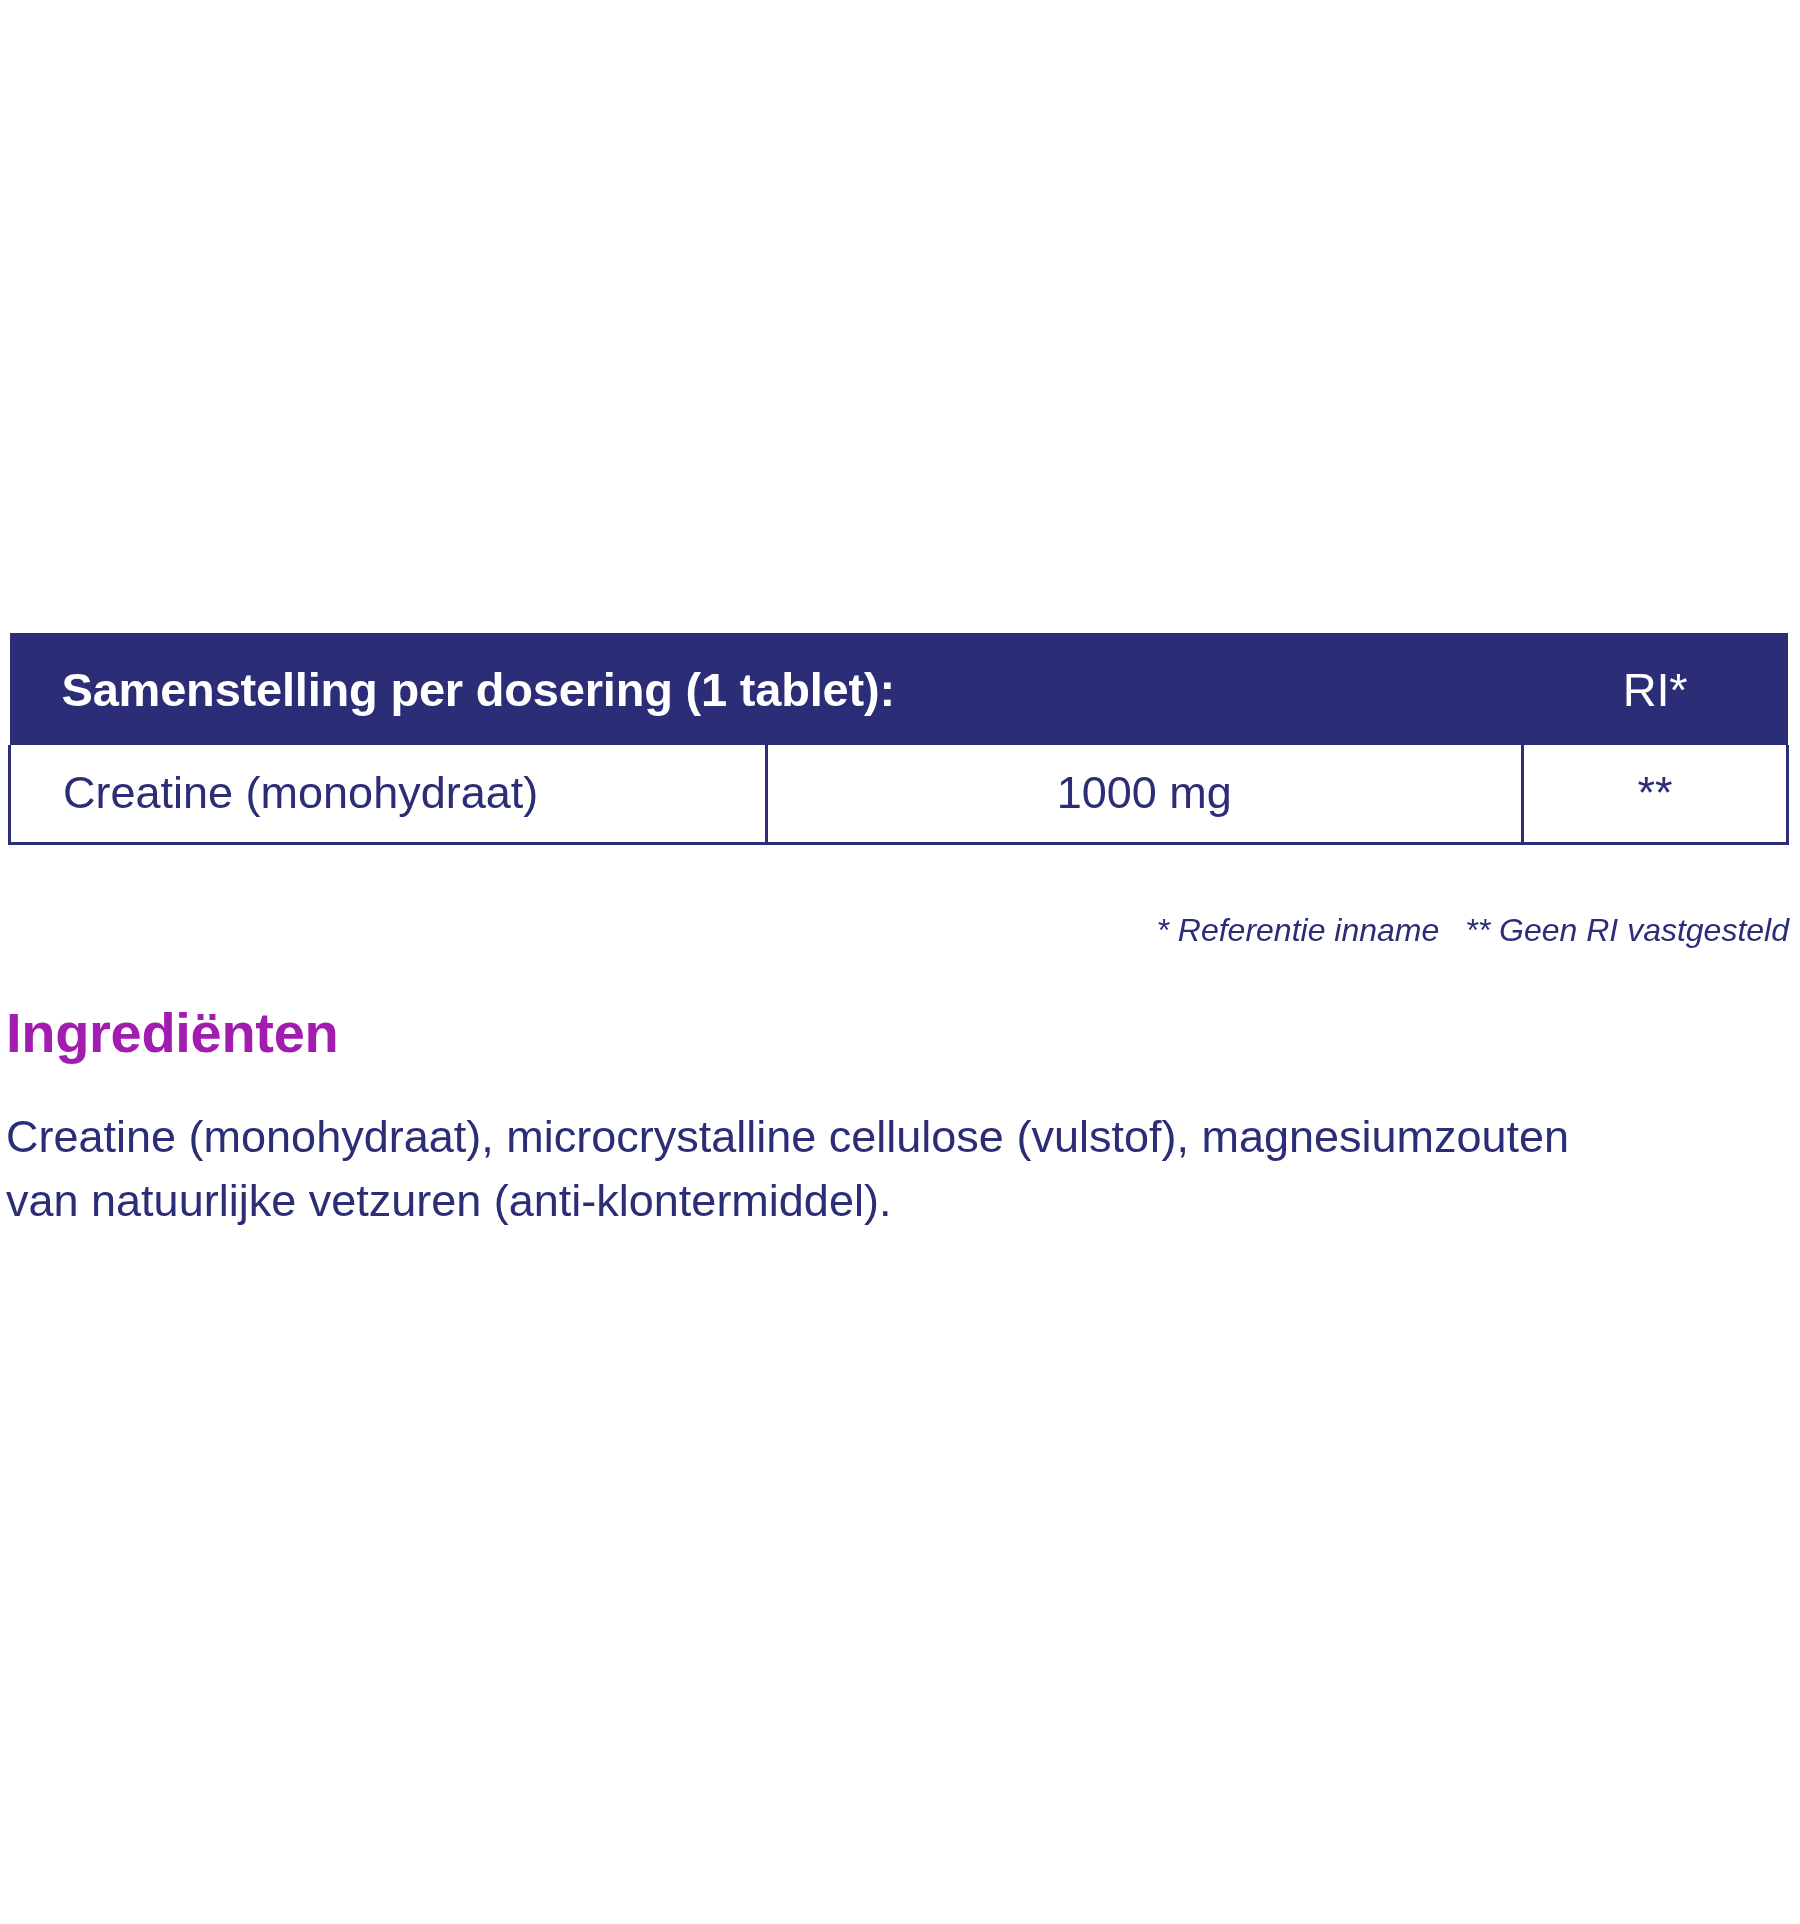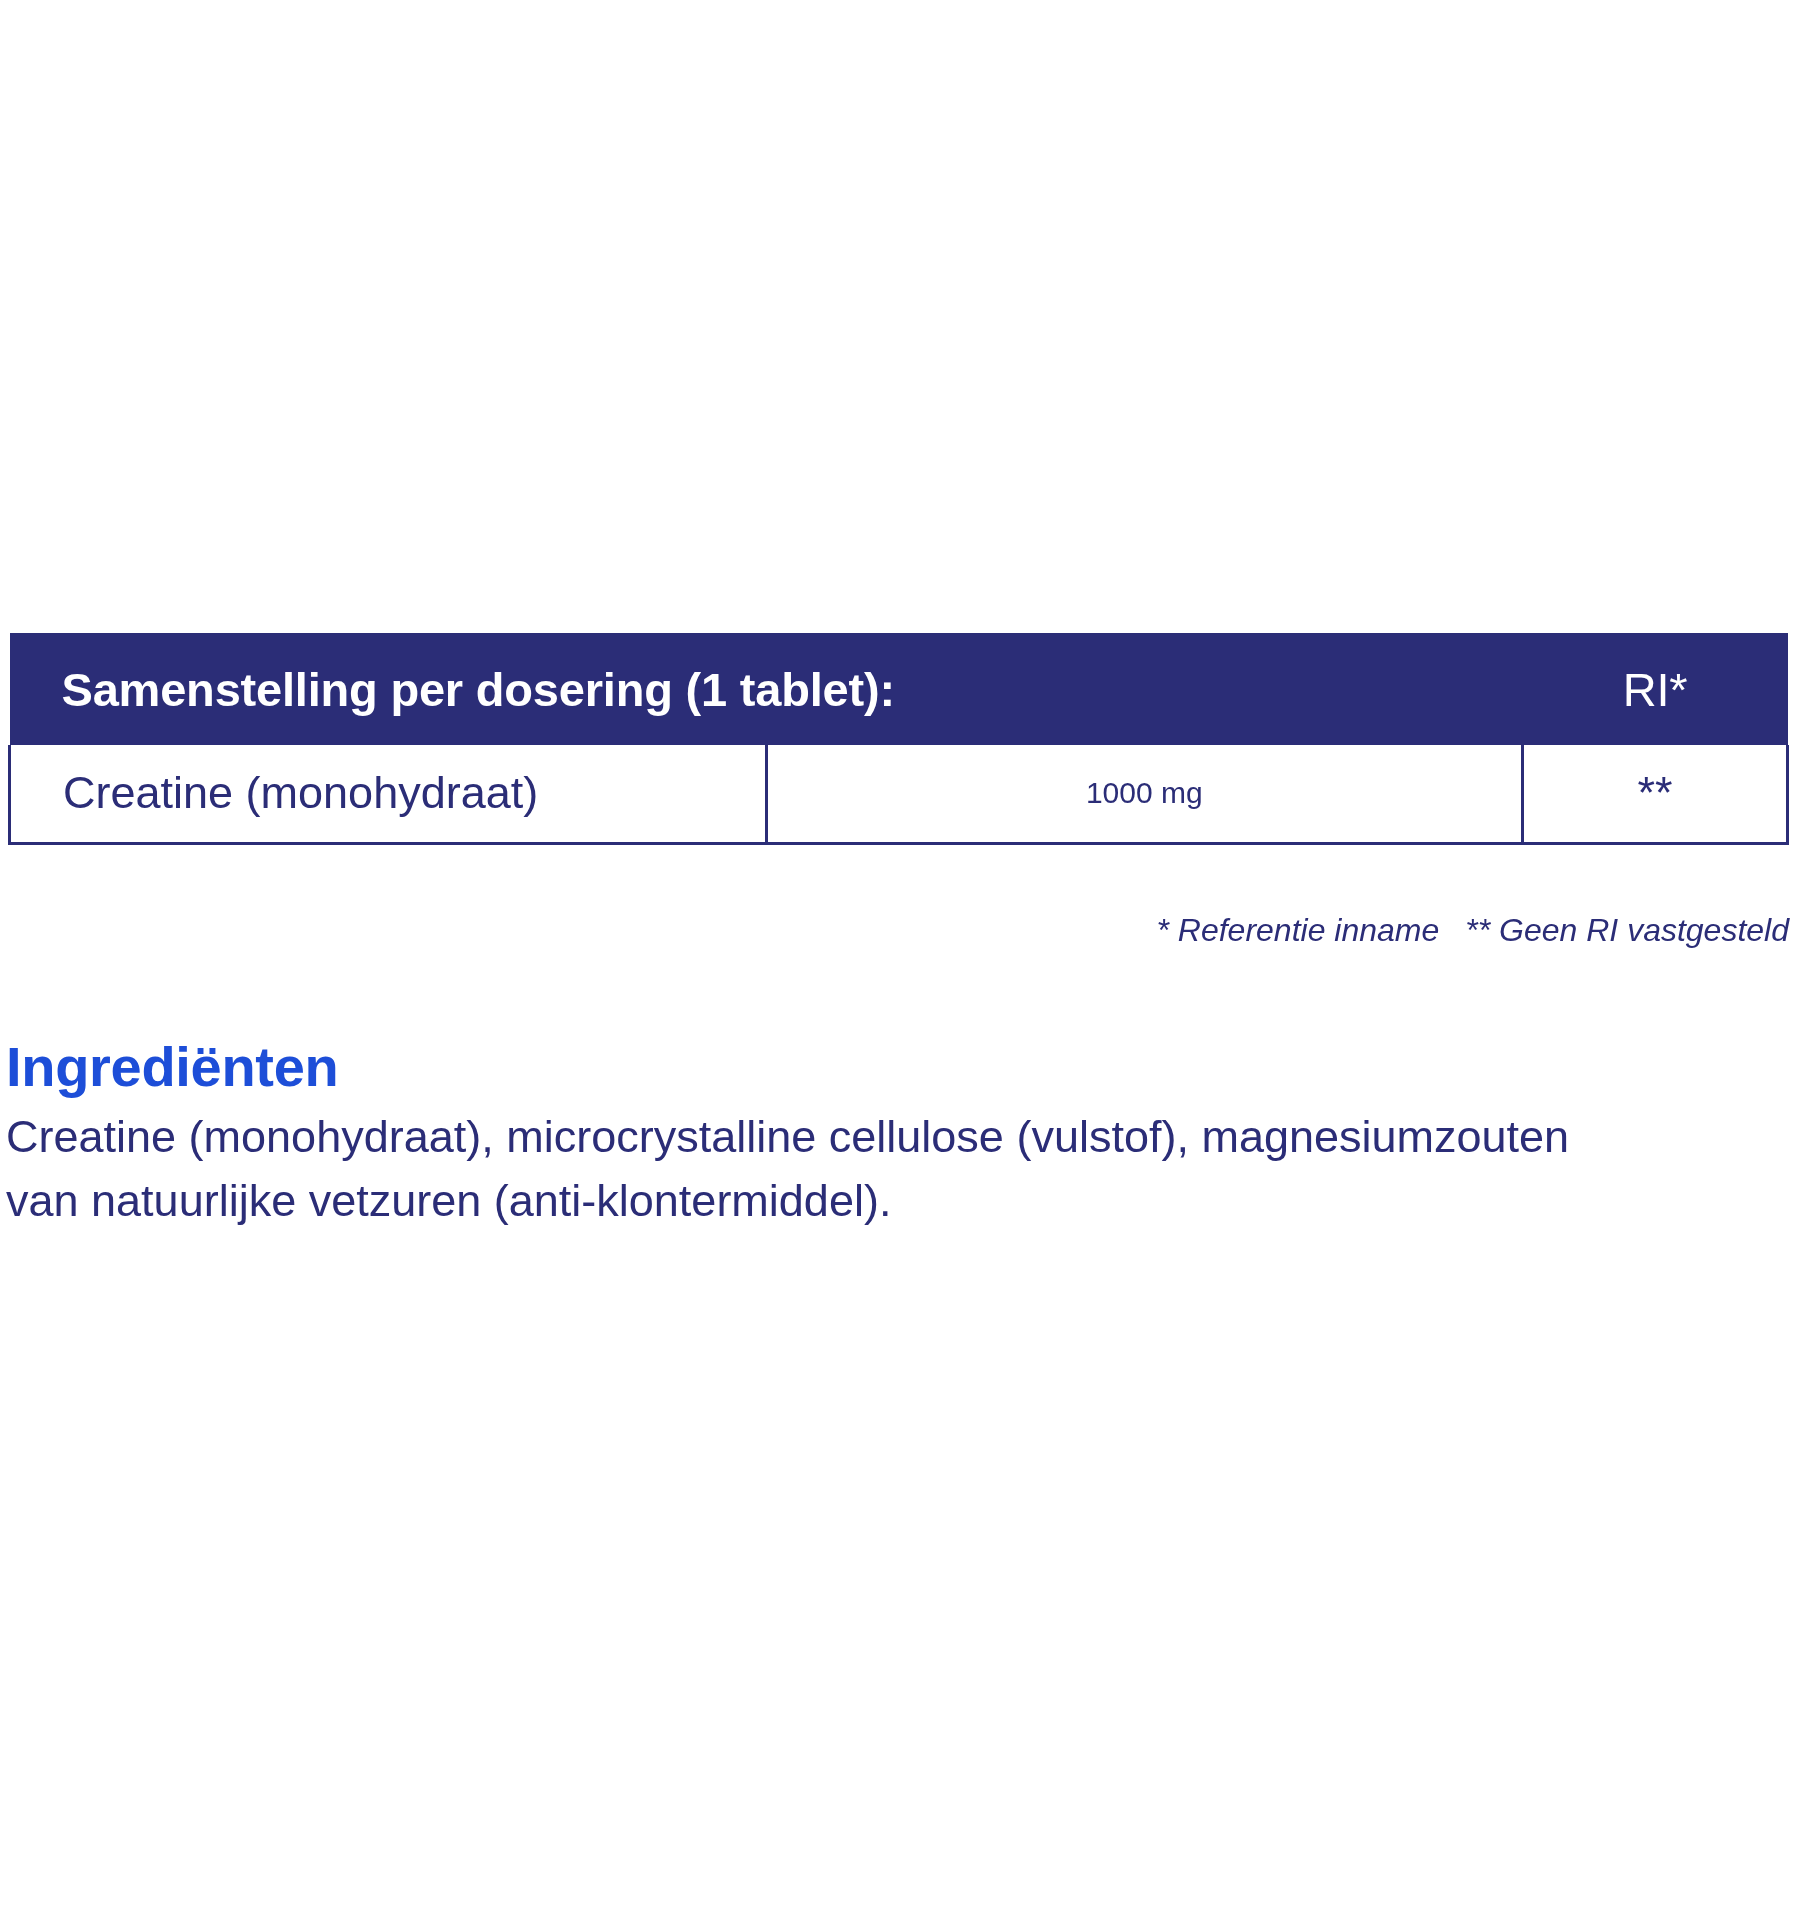--- a/index.html
+++ b/index.html
@@ -67,21 +67,21 @@
     font-size: 45px;
     color: #2b2d77;
     text-align: left;
     padding-left: 52px !important;
     white-space: nowrap;
     font-weight: normal;
   }
   .cell-amount {
     border-left: 3px solid #2b2d77;
     border-bottom: 3px solid #2b2d77;
-    font-size: 30px;
+    font-size: 45px;
     color: #2b2d77;
     text-align: center;
     white-space: nowrap;
     font-weight: normal;
   }
   .cell-ri {
     border-left: 3px solid #2b2d77;
     border-right: 3px solid #2b2d77;
     border-bottom: 3px solid #2b2d77;
     font-size: 45px;
@@ -109,23 +109,22 @@
     width: 26px;
   }
 
   
   .ingr-title {
     position: absolute;
     left: 6px;
     top: 1000px;
     font-size: 56px;
     font-weight: bold;
-    color: #1d4ed8;
+    color: #a21caf;
     letter-spacing: -0.3px;
-    margin-top: 34px;
   }
   .ingr-body {
     position: absolute;
     left: 6px;
     top: 1105px;
     width: 1640px;
     font-size: 45px;
     line-height: 1.43;
     color: #2b2d77;
     font-weight: normal;

